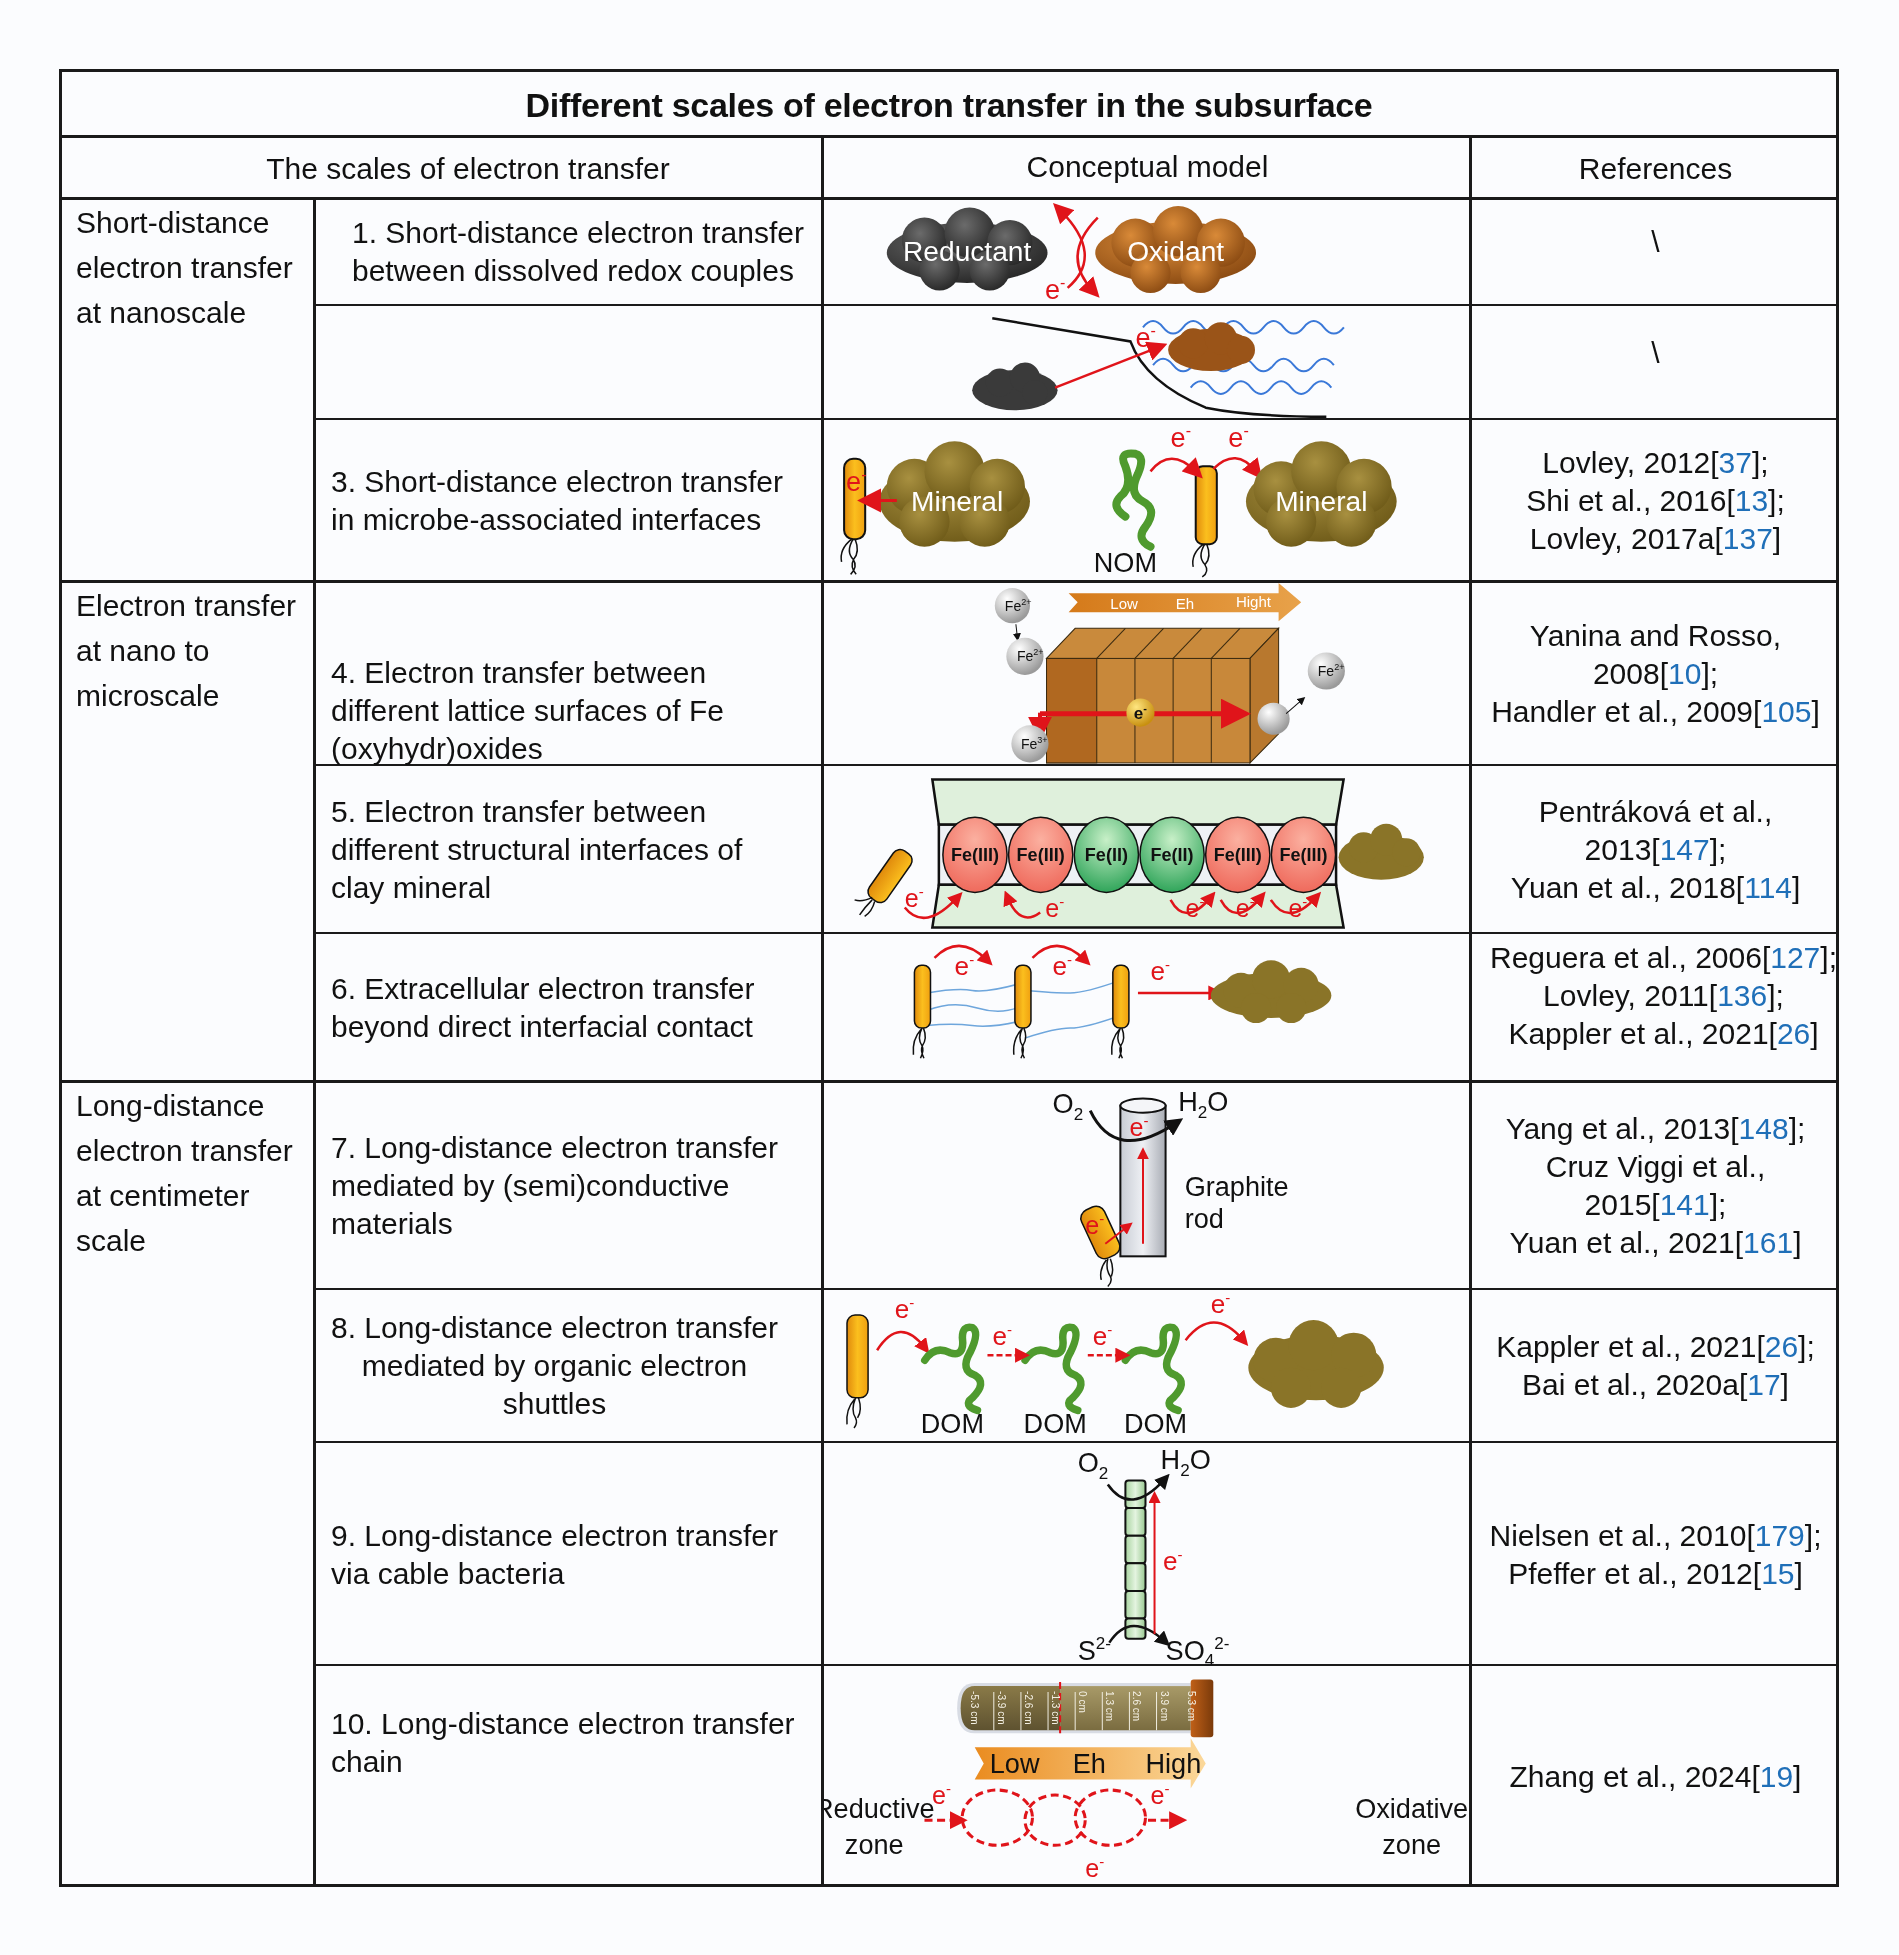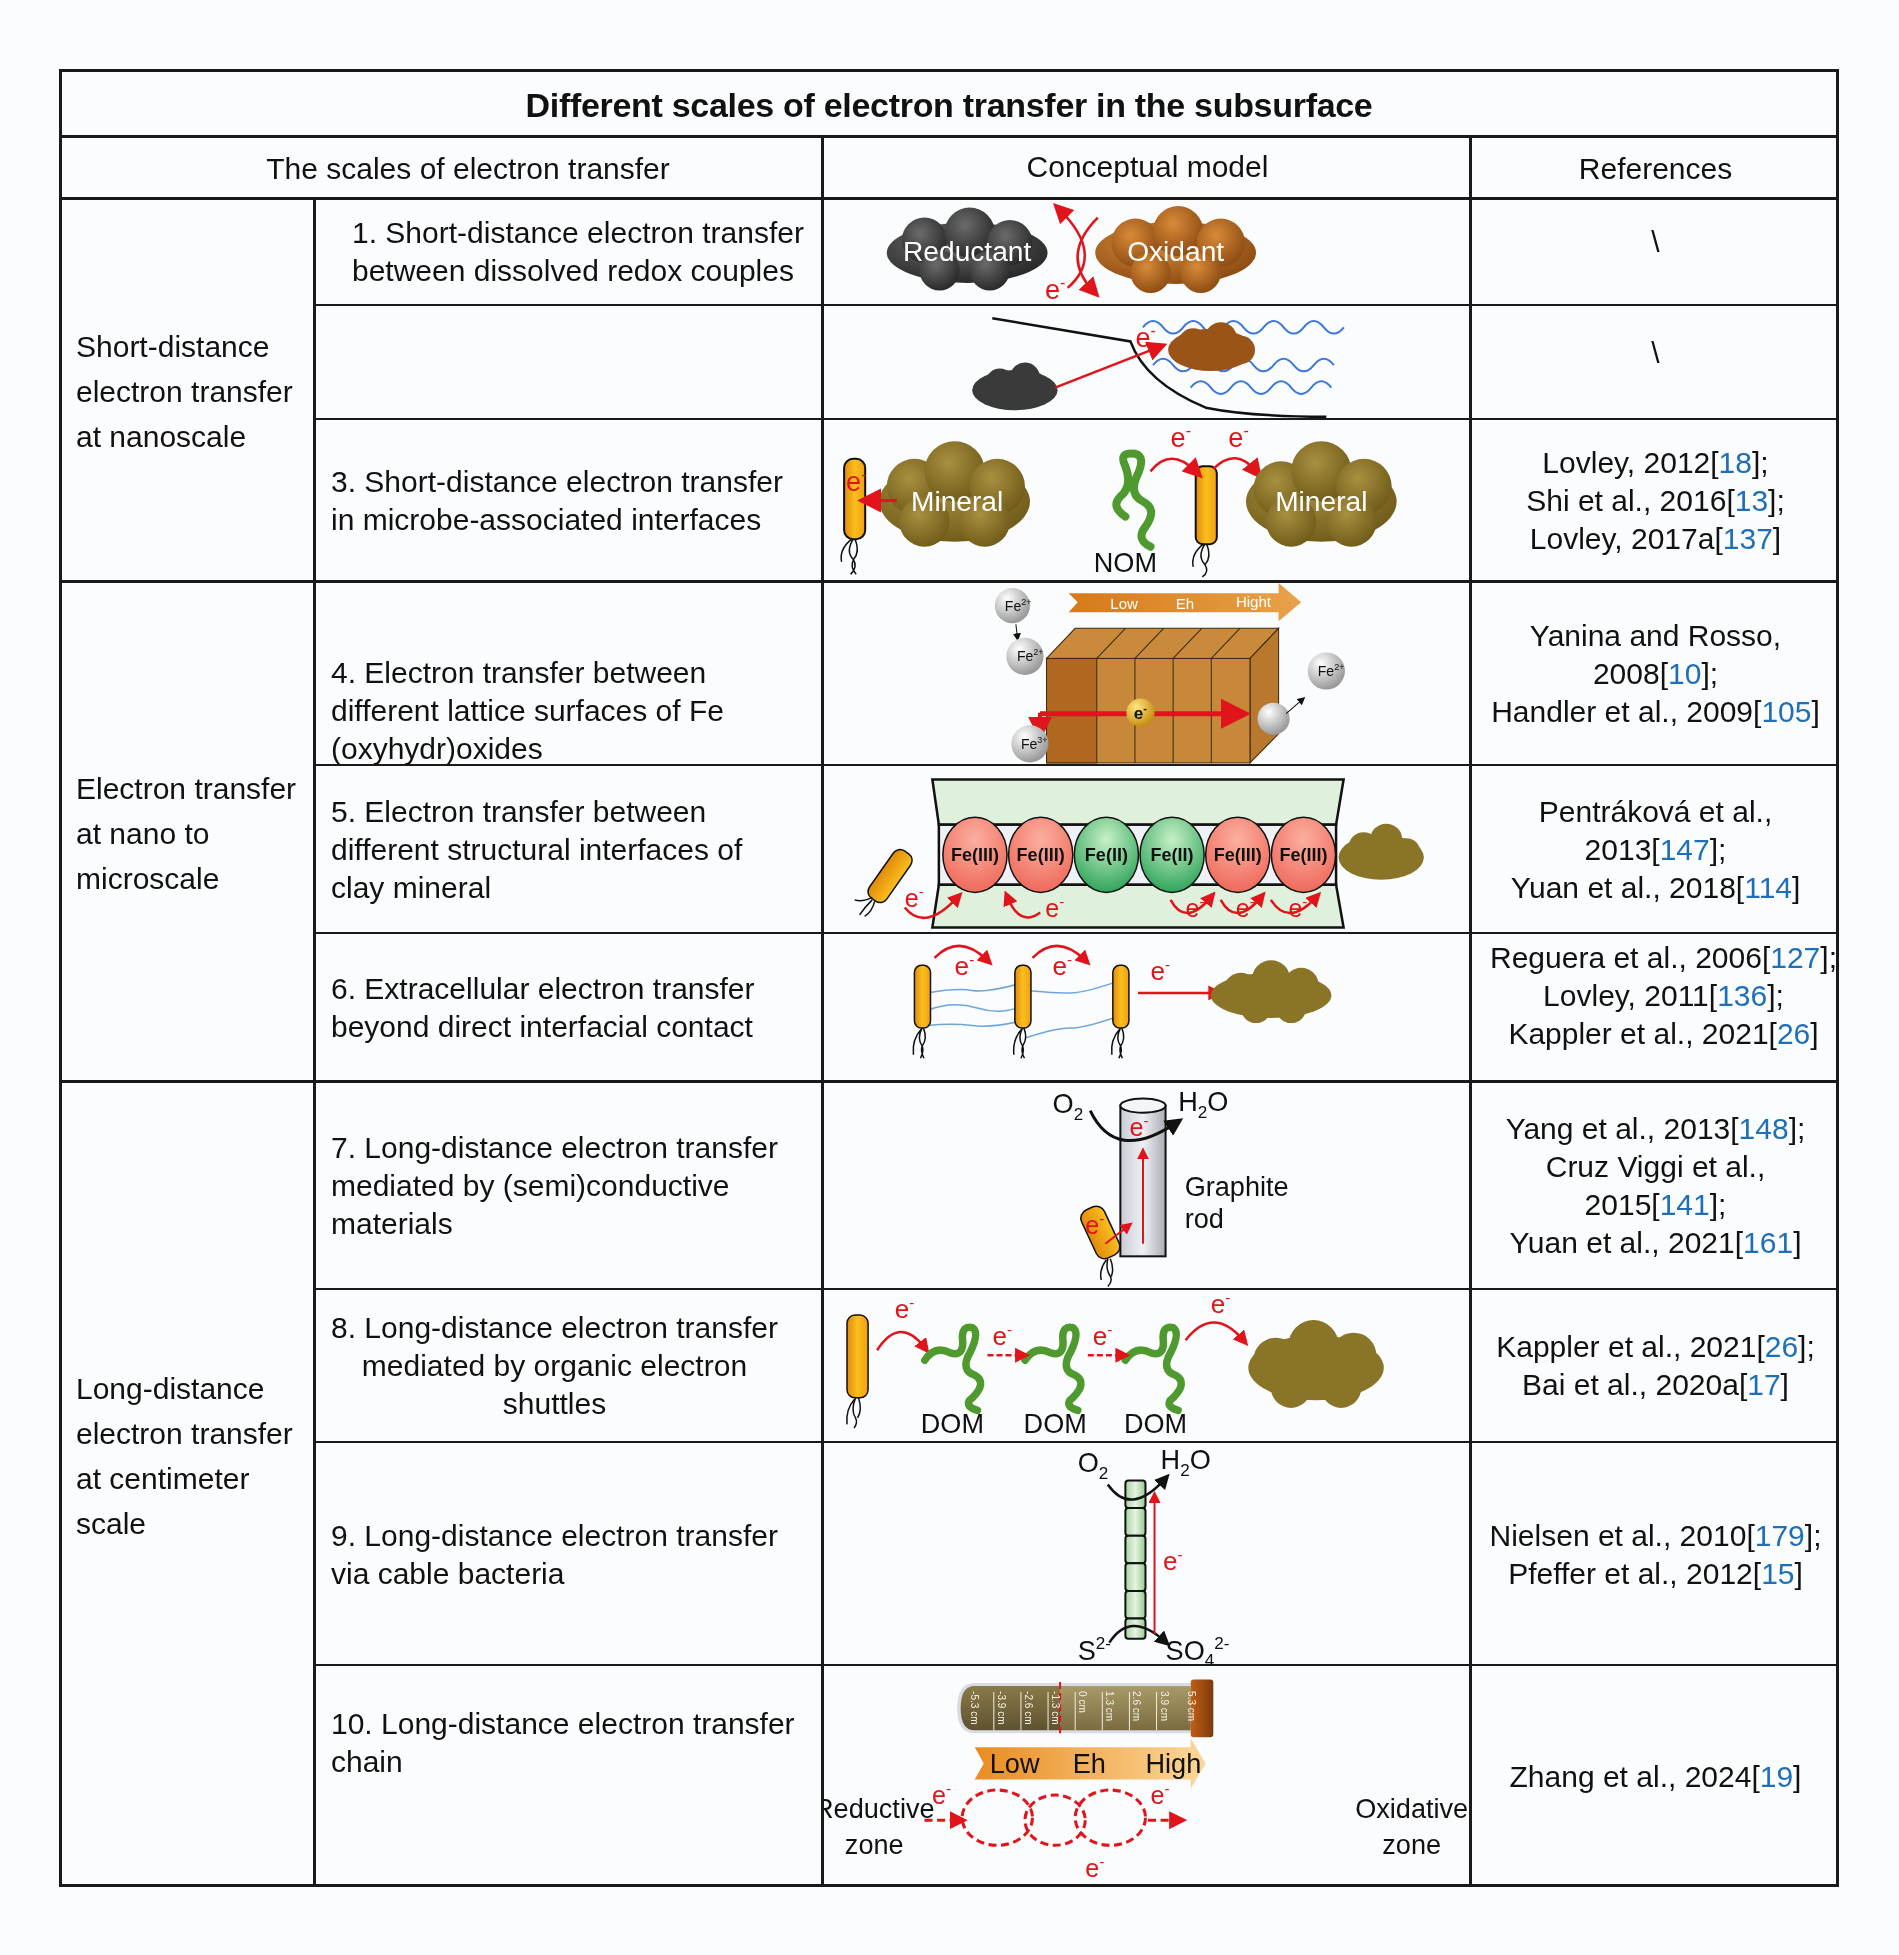--- a/index.html
+++ b/index.html
@@ -7,21 +7,21 @@
          font-family:"Liberation Sans", sans-serif; color:#111; }
   .tbl { position:absolute; left:59px; top:69px; width:1780px; height:1818px;
          border:3px solid #1a1a1a; box-sizing:border-box; }
   .hline { position:absolute; height:0; border-top:3px solid #1a1a1a; }
   .hline.thin { border-top-width:2.5px; }
   .vline { position:absolute; width:0; border-left:3px solid #1a1a1a; }
   .cell { position:absolute; display:flex; box-sizing:border-box; }
   .title { left:0; top:0; width:100%; height:66px; align-items:center; justify-content:center;
            font-weight:bold; font-size:34px; letter-spacing:-0.3px; }
   .hdr { top:66px; height:62px; align-items:center; justify-content:center; font-size:30px; }
-  .grp { left:0; width:254px; align-items:center; padding-left:14px; font-size:30px; line-height:45px;border-radius:23px; }
+  .grp { left:0; width:254px; padding-left:14px; font-size:30px; line-height:45px;border-radius:23px; }
   .sub { left:254px; width:509px; align-items:center; padding-left:15px; padding-right:3px;
          font-size:30px; line-height:38px; }
   .model { left:762px; width:647px; }
   .refs { left:1410px; width:367px; align-items:center; justify-content:center; text-align:center;
           font-size:30px; line-height:38px; }
   .refnum { color:#1f6fb8; }
   .model svg { position:absolute; left:0; top:0; width:100%; height:100%; }
   .lbl { font-family:"Liberation Sans", sans-serif; }
 </style>
 </head>
@@ -209,21 +209,21 @@
           <circle cx="990" cy="100" r="60"></circle>
           <circle cx="1075" cy="130" r="55"></circle>
           <circle cx="930" cy="200" r="50"></circle>
           <circle cx="1050" cy="200" r="50"></circle>
       </g>
       <text class="lbl" x="990" y="178" text-anchor="middle" font-size="56" fill="#fff">Mineral</text>
     </svg>
   </div>
   <div class="cell refs" style="top:349px;height:159px;">
     <div>
-      <div><span>Lovley, 2012</span>[<span class="refnum">18</span>]<span>;</span></div>
+      <div><span>Lovley, 2012</span>[<span class="refnum">37</span>]<span>;</span></div>
       <div><span>Shi et al., 2016</span>[<span class="refnum">13</span>]<span>;</span></div>
       <div><span>Lovley, 2017a</span>[<span class="refnum">137</span>]</div>
     </div>
   </div>
 
   <div class="cell sub" style="top:511px;height:182px;margin-top:37px;">
     <div>
         <div>4. Electron transfer between</div>
         <div>different lattice surfaces of Fe</div>
         <div>(oxyhydr)oxides</div>

